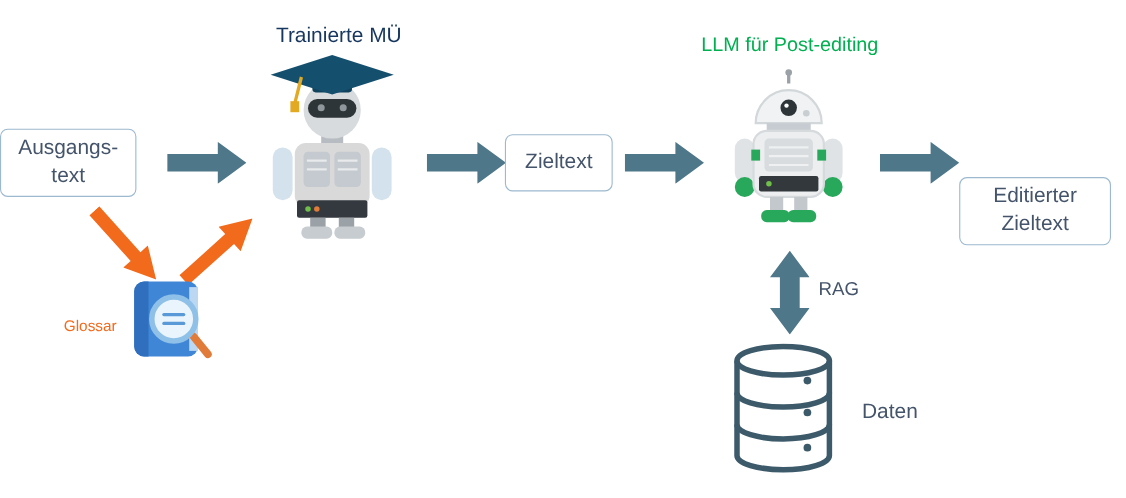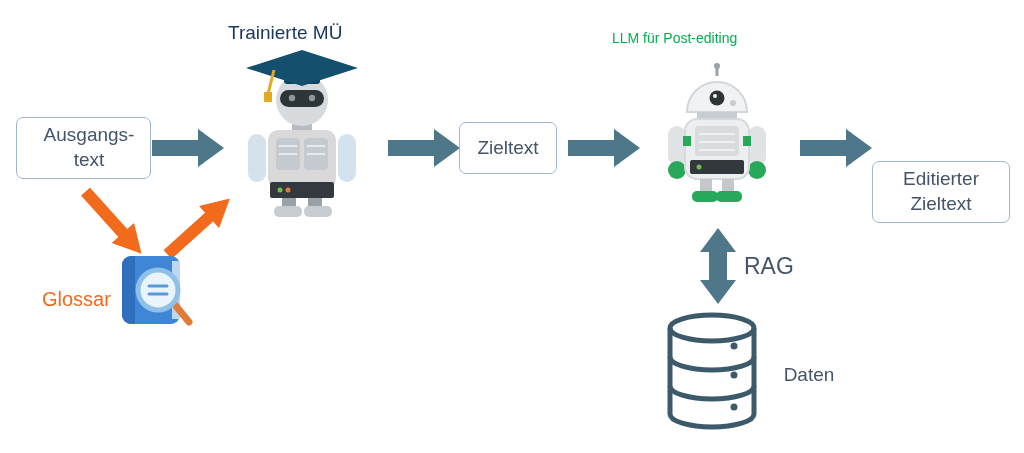--- a/index.html
+++ b/index.html
@@ -17,33 +17,33 @@
     border-radius:7px;
     display:flex;align-items:center;justify-content:center;
   }
   .box-label{
     font-size:19px;
     color:var(--box-text,#44546a);
     text-align:center;
     white-space:pre-line;
     line-height:1.3;
   }
-  .caption{position:absolute;font-size:19px;color:var(--box-text,#44546a);}
+  .caption{position:absolute;font-size:19px;color:var(--box-text,#44546a);text-align:center;}
   .caption.title{color:var(--title-text,#17375e);}
-  .caption.green{color:var(--green,#00b050);font-size:14px;}
-  .caption.orange{color:var(--orange,#f26a1b);font-size:20px;}
-  .caption.small{font-size:23px;}
+  .caption.green{color:var(--green,#00b050);font-size:18px;}
+  .caption.orange{color:var(--orange,#f26a1b);font-size:14px;}
+  .caption.small{font-size:17px;}
   .icon-wrap{position:absolute;}
   .arrow-fill{fill:var(--arrow,#4e7789);}
   .orange-fill{fill:var(--orange,#f26a1b);}
   .db-stroke{stroke:var(--db-stroke,#3d5a6b);stroke-width:5;fill:none;}
   .db-dot{fill:var(--db-stroke,#3d5a6b);}
 
   
-  .pos-source{left:16px;top:117px;width:122px;height:60px;padding-left:11px;}
+  .pos-source{left:0;top:117px;width:122px;height:60px;}
   .pos-arrow1{left:152px;top:129px;}
   .pos-robot1{left:228px;top:48px;}
   .pos-label-mt{left:228px;top:22px;width:160px;}
   .pos-arrow2{left:388px;top:129px;}
   .pos-target{left:459px;top:122px;width:96px;height:50px;}
   .pos-arrow3{left:568px;top:129px;}
   .pos-robot2{left:648px;top:62px;}
   .pos-label-llm{left:612px;top:30px;width:212px;}
   .pos-arrow4{left:800px;top:129px;}
   .pos-edited{left:872px;top:117px;width:136px;height:60px;margin-top:44px;}

